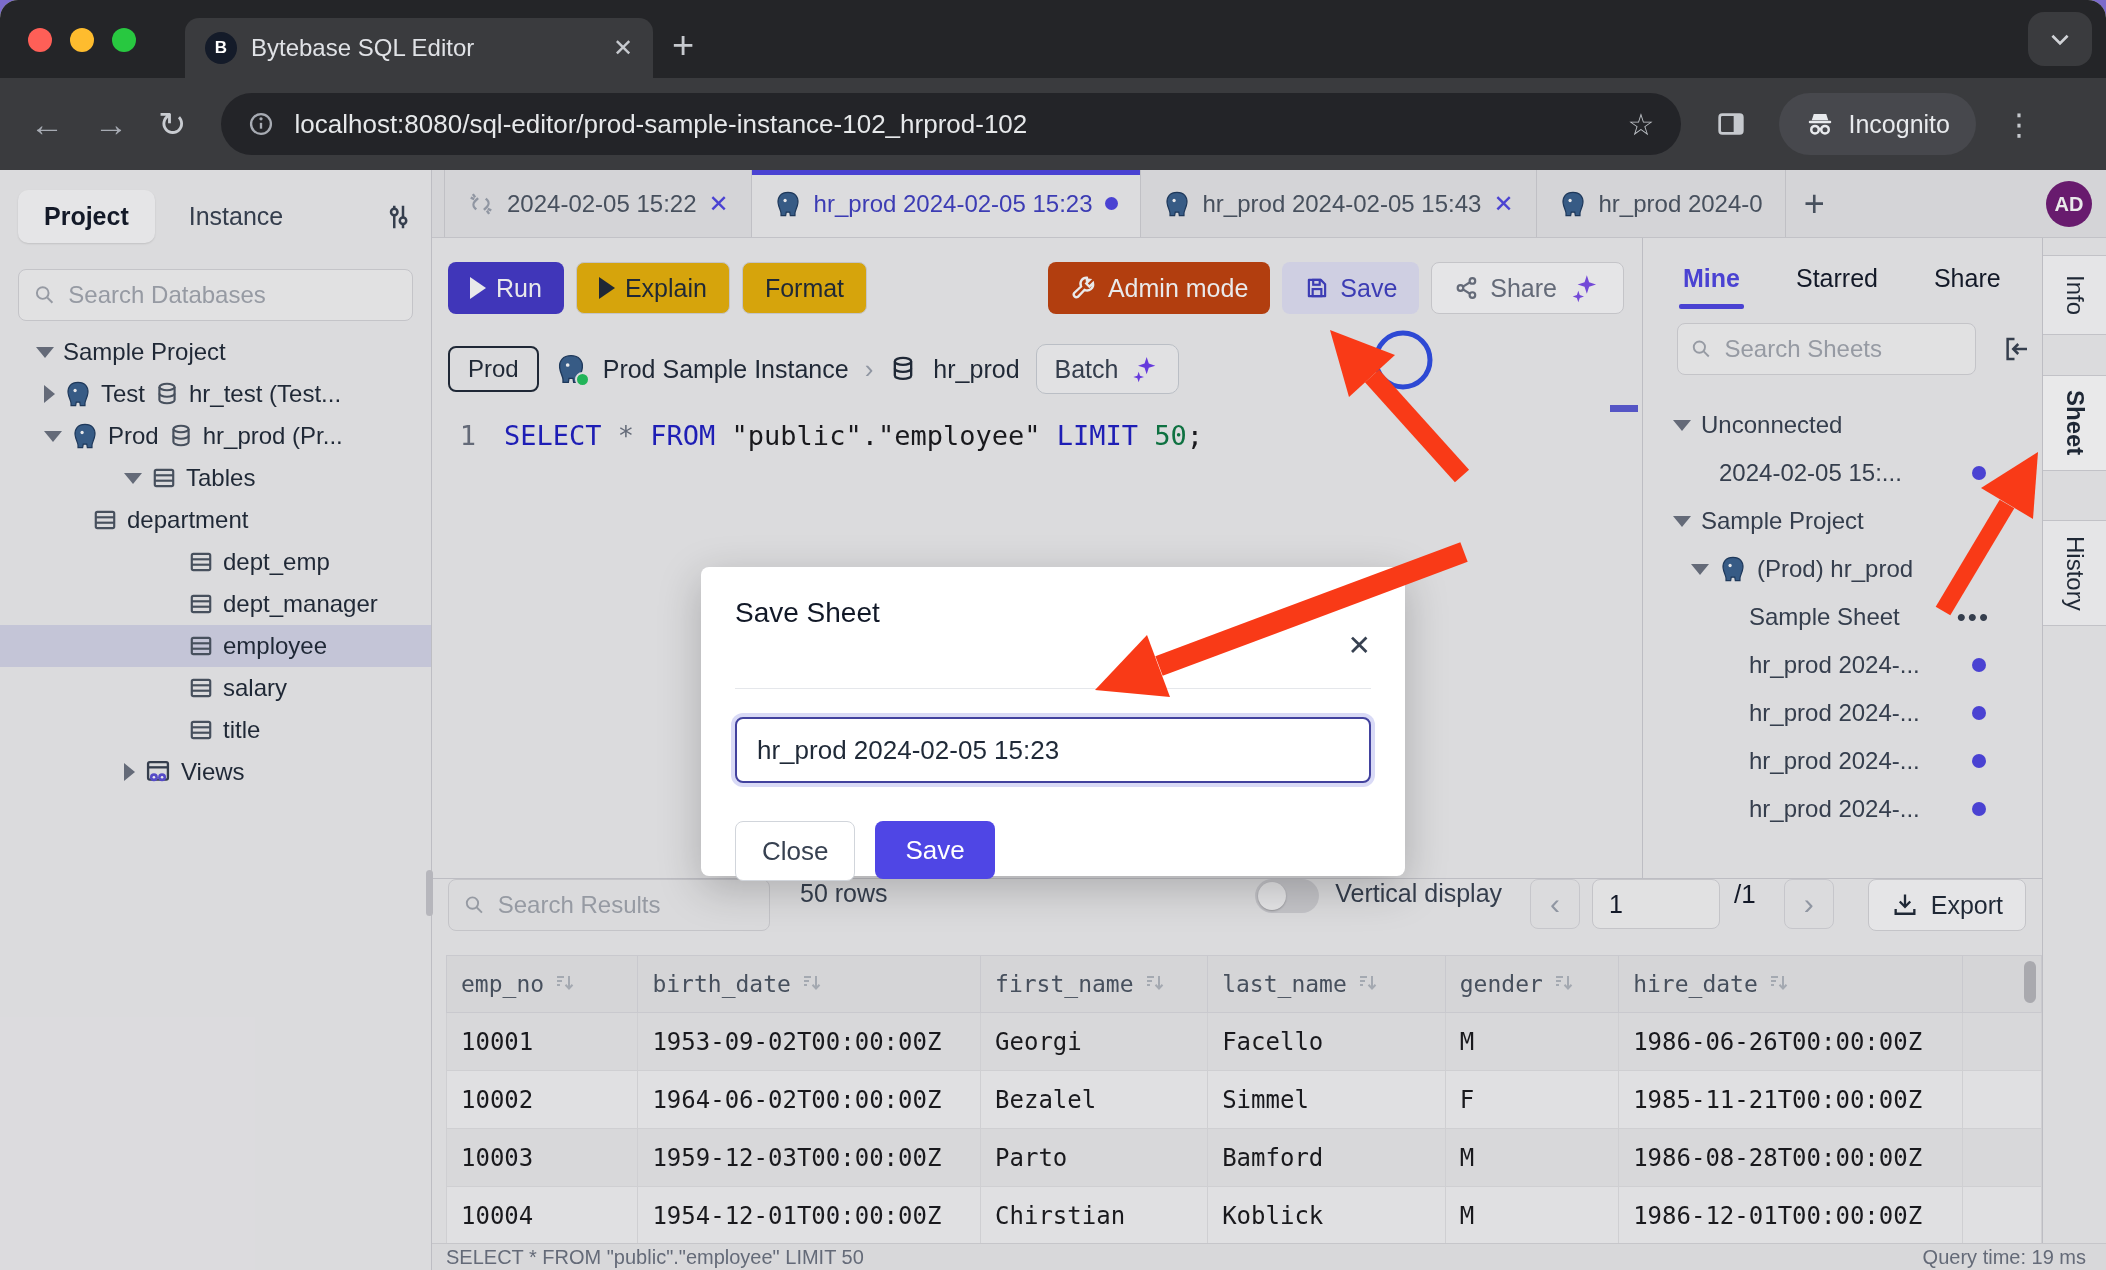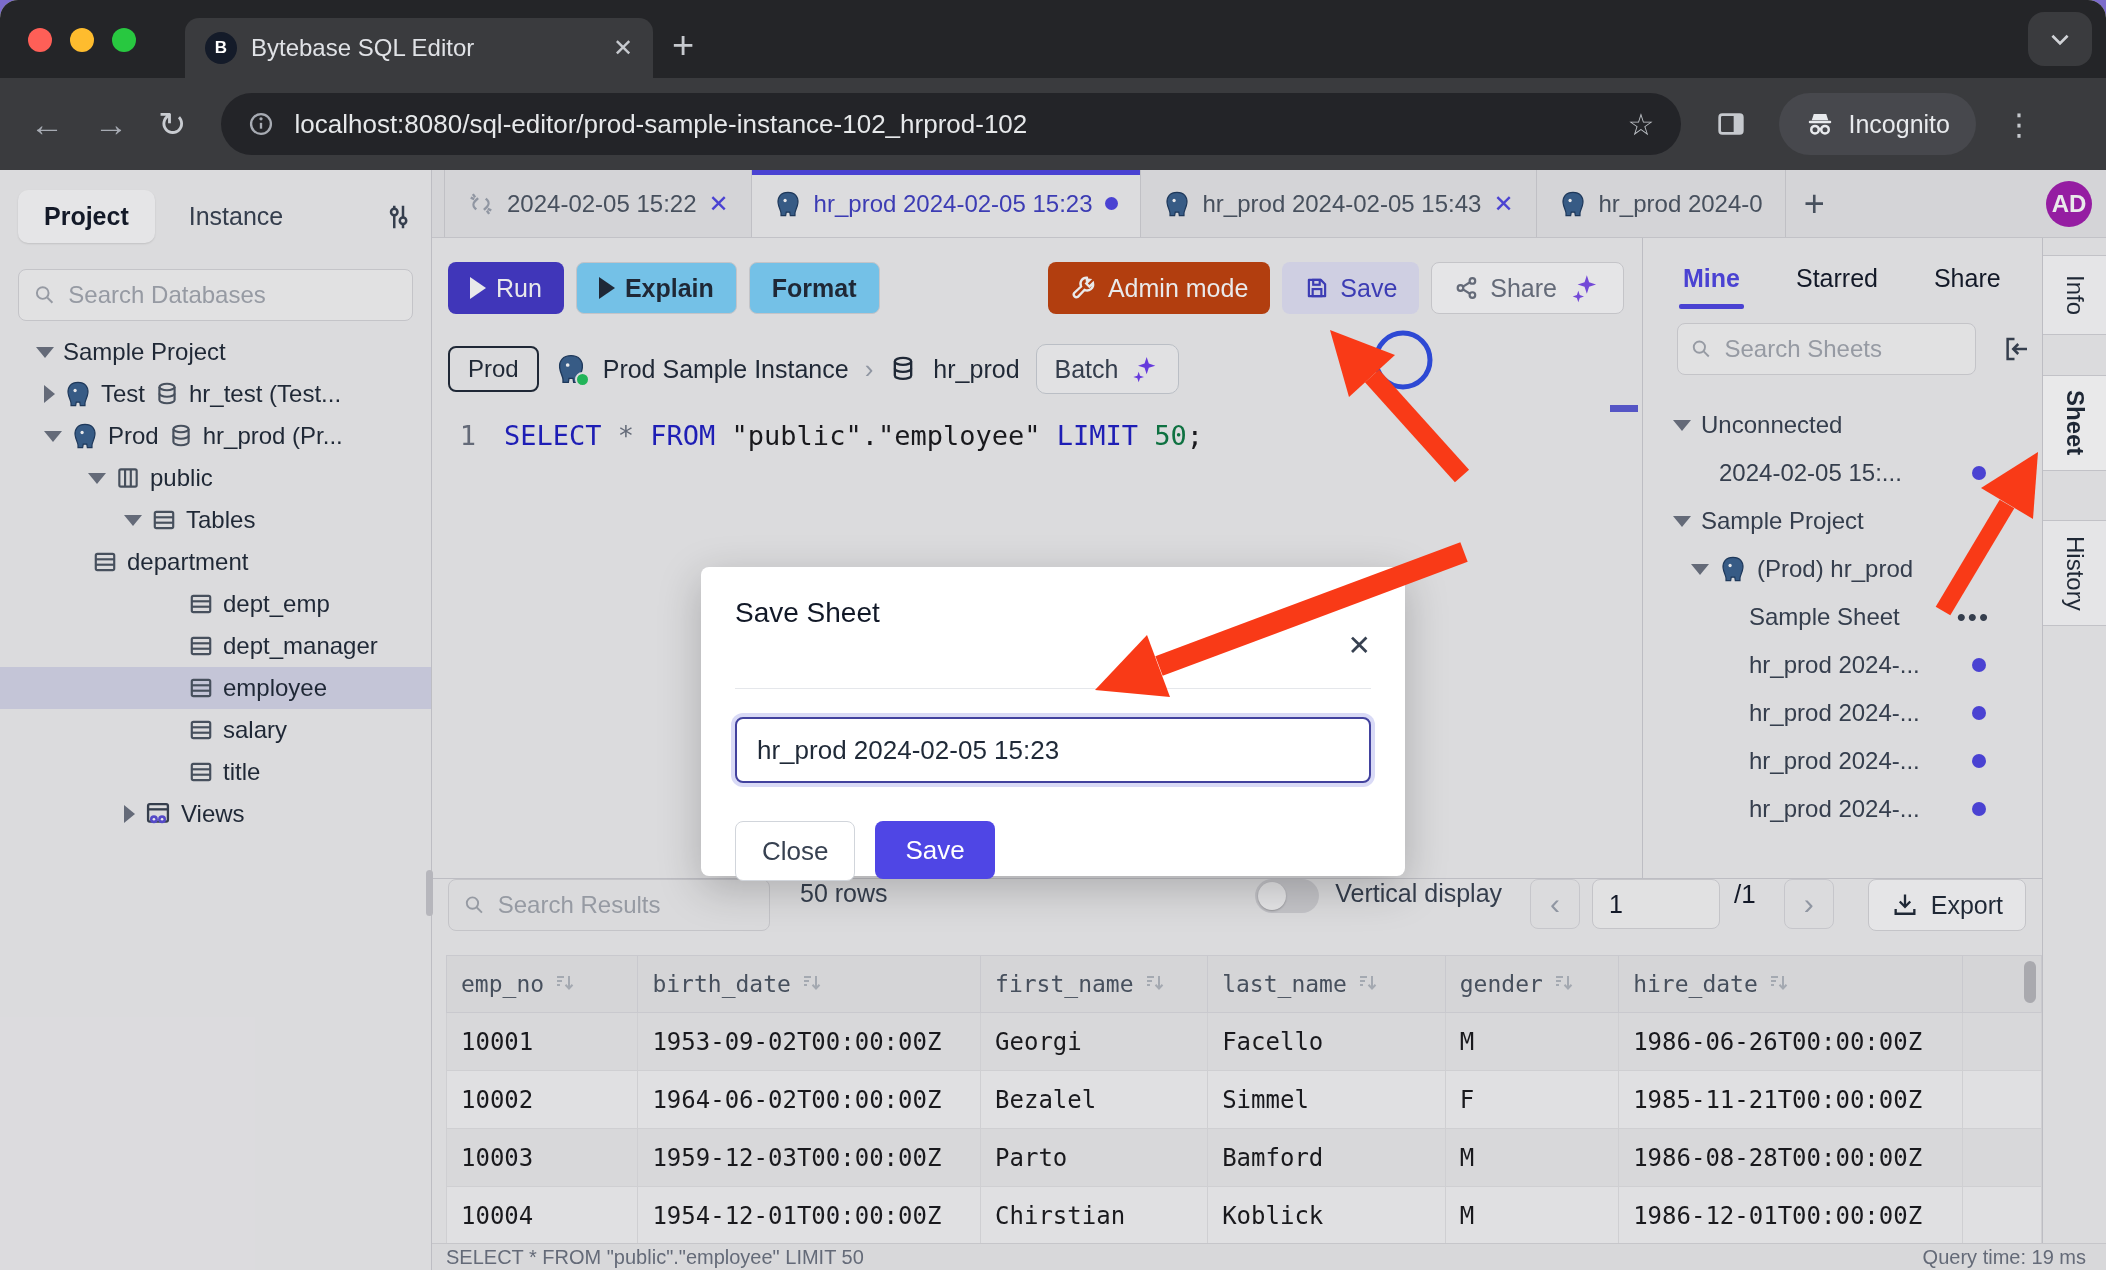--- a/index.html
+++ b/index.html
@@ -52,29 +52,29 @@
   
   .right{position:absolute;left:432px;top:0;width:1674px;height:1100px;}
   .tabstrip{position:absolute;left:0;top:0;width:1674px;height:68px;background:#e8e8ea;border-bottom:1px solid #d4d4d8;display:flex;align-items:stretch;box-sizing:border-box;}
   .etab{display:flex;align-items:center;gap:12px;padding:0 22px;border-right:1px solid #d2d2d6;font-size:24px;color:#4b5563;white-space:nowrap;position:relative;}
   .etab:first-child{border-left:1px solid #d2d2d6;margin-left:12px;}
   .etab.active{background:#f1f1f2;color:#3f3fc3;}
   .etab.active::before{content:"";position:absolute;left:0;top:0;right:0;height:5px;background:#4f46e5;}
   .etab-x{color:#4f46e5;font-size:24px;}
   .dot{width:13px;height:13px;border-radius:50%;background:#4f46e5;flex:none;}
   .plus{display:flex;align-items:center;padding:0 18px;font-size:36px;color:#4b5563;font-weight:300;}
-  .avatar{position:absolute;right:14px;top:11px;width:46px;height:46px;border-radius:50%;background:#a21caf;color:#fff;display:flex;align-items:center;justify-content:center;font-size:24px;font-weight:bold;}
+  .avatar{position:absolute;right:14px;top:11px;width:46px;height:46px;border-radius:50%;background:#701a75;color:#fff;display:flex;align-items:center;justify-content:center;font-size:20px;font-weight:bold;}
   
   .centercol{position:absolute;left:0;top:68px;width:1610px;height:1005px;}
   .editorrow{position:absolute;left:0;top:0;width:1610px;height:640px;}
   .editorcol{position:absolute;left:0;top:0;width:1210px;height:640px;}
   .tb{display:flex;align-items:center;margin:24px 18px 0 16px;gap:12px;}
   .btn{height:52px;display:flex;align-items:center;gap:10px;padding:0 22px;border-radius:8px;font-size:25px;box-sizing:border-box;}
   .btn-run{background:#4338c9;color:#fff;}
-  .btn-plain{background:#7dd3fc;border:1px solid #d6d6da;color:#1f2937;font-weight:bold;}
+  .btn-plain{background:#eab308;border:1px solid #d6d6da;color:#1f2937;}
   .btn-admin{background:#c2410c;color:#fff;margin-left:auto;}
   .btn-save{background:#e2e2f7;color:#3f3fc3;}
   .btn-share{background:#fbfbfc;border:1px solid #d6d6da;color:#6b7280;}
   .play{width:0;height:0;border-top:11px solid transparent;border-bottom:11px solid transparent;border-left:16px solid currentColor;}
   .spark{color:#7c4dea;display:flex;align-items:flex-start;line-height:1;}
   .crumb{display:flex;align-items:center;margin:30px 18px 0 16px;gap:16px;font-size:25px;color:#1f2937;}
   .chip-env{border:2px solid #1f2937;border-radius:8px;padding:7px 18px;font-size:24px;}
   .pgwrap{position:relative;display:flex;}
   .pg-status{position:absolute;right:-3px;bottom:-2px;width:11px;height:11px;border-radius:50%;background:#22c55e;border:2px solid #f0f0f1;}
   .crumb-sep{color:#9ca3af;font-size:26px;}
@@ -244,31 +244,20 @@
             </span>
           <span>Prod</span>
           <span class="tic grey2">
               <svg class="ic" width="26" height="26" viewBox="0 0 24 24" fill="none" stroke="currentColor" stroke-width="2">
                 <ellipse cx="12" cy="5.5" rx="7" ry="3"></ellipse>
                 <path d="M5 5.5v6c0 1.7 3.1 3 7 3s7-1.3 7-3v-6"></path>
                 <path d="M5 11.5v6c0 1.7 3.1 3 7 3s7-1.3 7-3v-6"></path>
               </svg>
             </span>
           <span>hr_prod (Pr...</span>
-        </div>
-        <div class="trow" style="padding-left:88px">
-          <span class="caret c-down"></span>
-          <span class="tic grey2">
-              <svg class="ic" width="26" height="26" viewBox="0 0 24 24" fill="none" stroke="currentColor" stroke-width="2">
-                <rect x="4" y="4" width="16" height="16" rx="1.5"></rect>
-                <line x1="9.3" y1="4" x2="9.3" y2="20"></line>
-                <line x1="14.6" y1="4" x2="14.6" y2="20"></line>
-              </svg>
-            </span>
-          <span>public</span>
         </div>
         <div class="trow" style="padding-left:124px">
           <span class="caret c-down"></span>
           <span class="tic grey2">
               <svg class="ic" width="26" height="26" viewBox="0 0 24 24" fill="none" stroke="currentColor" stroke-width="2">
                 <rect x="3.5" y="4.5" width="17" height="15" rx="1.5"></rect>
                 <line x1="3.5" y1="9.5" x2="20.5" y2="9.5"></line>
                 <line x1="3.5" y1="14.5" x2="20.5" y2="14.5"></line>
               </svg>
             </span>

